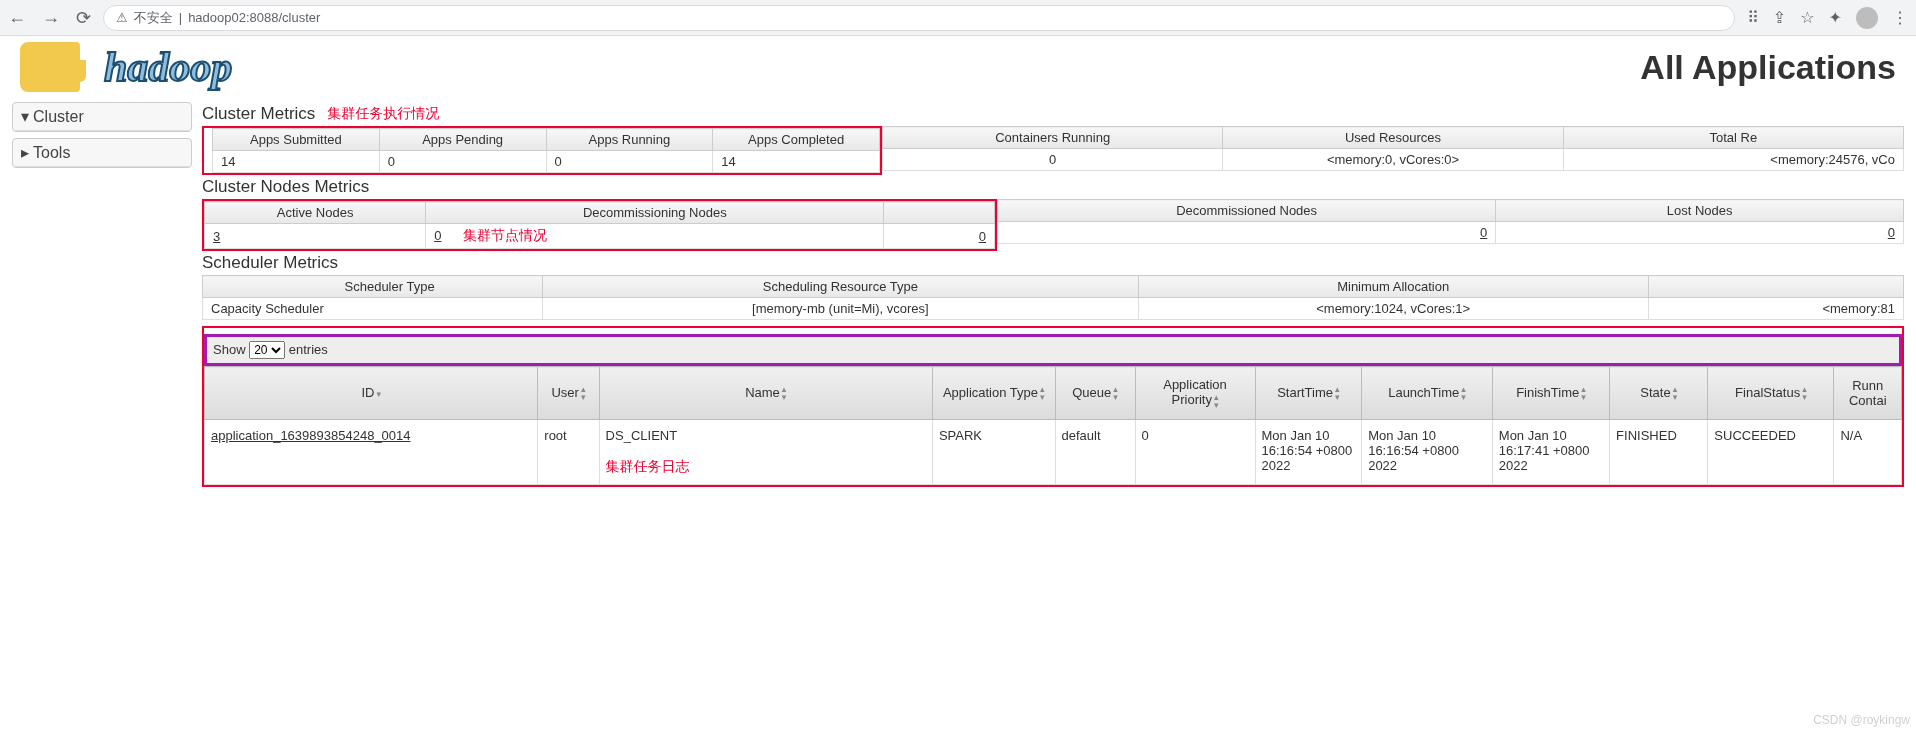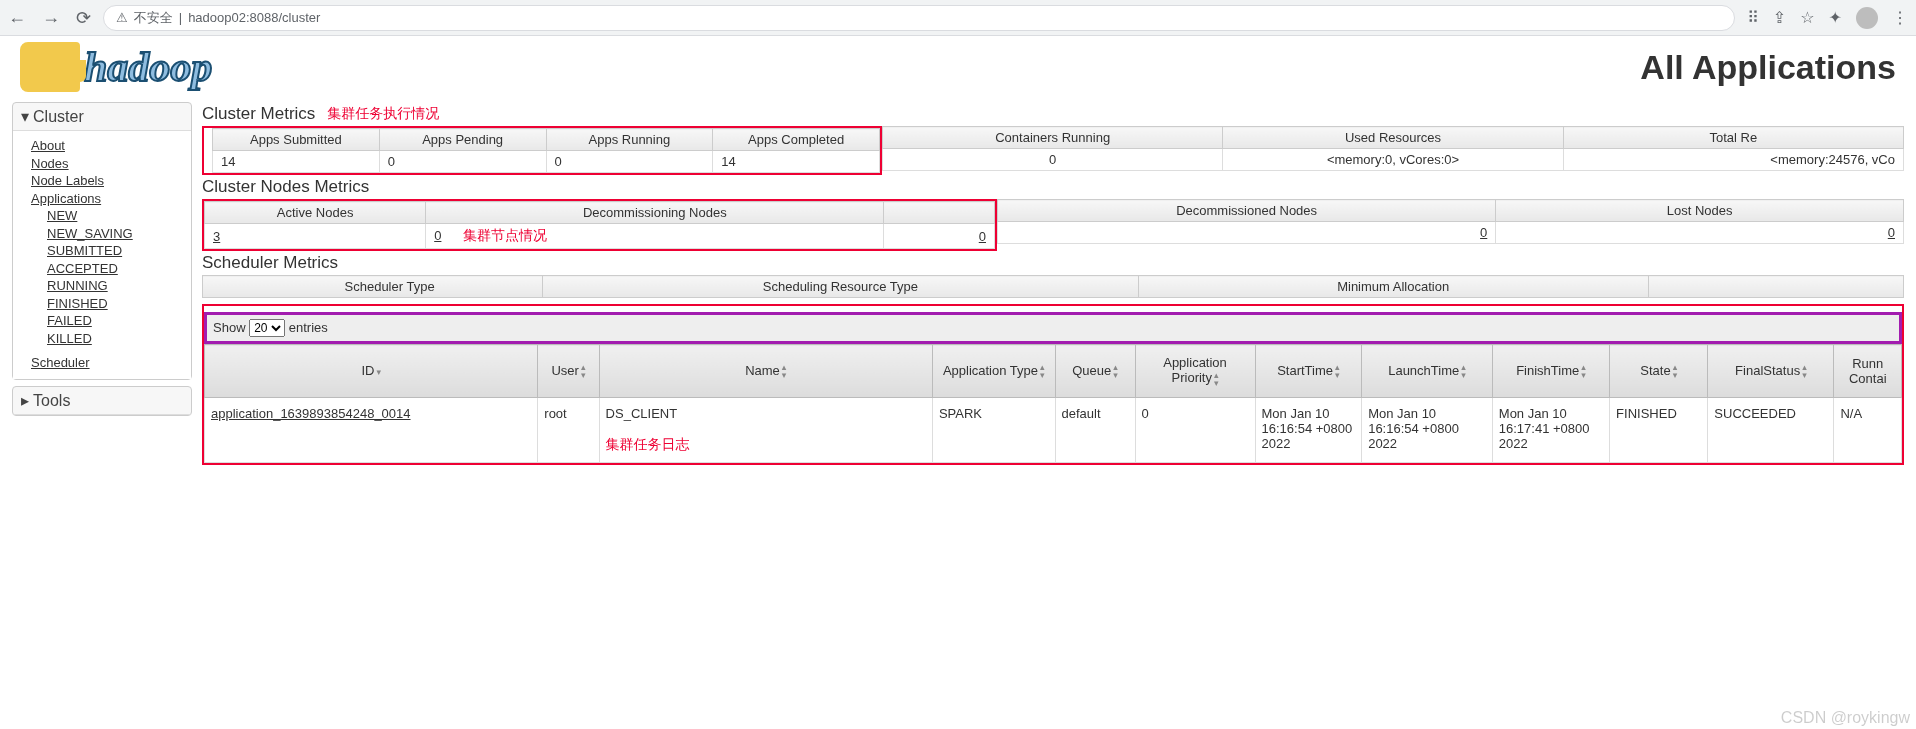--- a/index.html
+++ b/index.html
@@ -13,21 +13,21 @@
 .br-icons { display: flex; gap: 14px; color: #5f6368; align-items: center; }
 .br-icons span { font-size: 16px; cursor: pointer; }
 .avatar { width: 22px; height: 22px; border-radius: 50%; background: #bdbdbd; }
 
 
 .page { padding: 0; }
 .header { display: flex; justify-content: space-between; align-items: center; padding: 6px 20px 0 20px; }
 .logo { display: flex; align-items: center; }
 .logo-elephant { width: 60px; height: 50px; background: #f2c94c; border-radius: 8px 4px 4px 8px; position: relative; margin-right: 4px; }
 .logo-elephant::before { content:''; position:absolute; right:-6px; top:18px; width:14px; height:22px; background:#f2c94c; border-radius:0 0 6px 6px; }
-.logo-text { font-family: "Comic Sans MS", cursive; font-size: 42px; font-weight: bold; color: #8fbde0; -webkit-text-stroke: 2px #1b4f72; font-style: italic; }
+.logo-text { font-family: "Comic Sans MS", cursive; font-size: 42px; font-weight: bold; color: #8fbde0; -webkit-text-stroke: 2px #1b4f72; font-style: italic; margin-left: 20px; }
 .page-title { font-size: 34px; font-weight: bold; color: #333; }
 
 .content { display: flex; padding: 10px 12px; gap: 10px; }
 .sidebar { width: 180px; }
 .sidebox { border: 1px solid #ccc; border-radius: 4px; margin-bottom: 6px; background: #f7f7f7; }
 .sidebox-header { padding: 4px 8px; font-size: 16px; color: #444; border-bottom: 1px solid #ddd; display: flex; align-items: center; gap: 4px; }
 .sidebox-body { padding: 6px 10px 8px 18px; background: #fff; }
 .sidebox-body a { display: block; color: #333; text-decoration: underline; font-size: 13px; line-height: 1.35; }
 .sub-links { padding-left: 16px; }
 
@@ -46,21 +46,21 @@
 
 .entries { padding: 4px 6px; background: #eee; border: 3px solid #a21caf; margin-top: 6px; }
 .entries select { font-size: 12px; }
 
 table.apps { width: 100%; border-collapse: collapse; font-size: 13px; margin-top: 0; }
 table.apps th { background: linear-gradient(#f0f0f0,#dcdcdc); border: 1px solid #bbb; padding: 10px 6px; font-weight: normal; color: #333; vertical-align: middle; }
 table.apps td { border: 1px solid #ddd; padding: 8px 6px; vertical-align: top; }
 table.apps a { color: #333; text-decoration: underline; }
 .sort-ind { font-size: 9px; color: #888; display: inline-block; line-height: 8px; vertical-align: middle; margin-left: 2px; }
 
-.watermark { position: fixed; right: 6px; bottom: 2px; color: rgba(0,0,0,0.2); font-size: 16px; }
+.watermark { position: fixed; right: 6px; bottom: 2px; color: rgba(0,0,0,0.2); font-size: 12px; }
 </style>
 </head>
 <body>
 
 <div class="browser-bar">
   <div class="nav-arrows">
     <span>←</span>
     <span>→</span>
     <span>⟳</span>
   </div>
@@ -90,37 +90,20 @@
   </div>
 
   <div class="content">
 
     <div class="sidebar">
       <div class="sidebox">
         <div class="sidebox-header">
           <span>▾</span>
           <span>Cluster</span>
         </div>
-        <div class="sidebox-body">
-          <a>About</a>
-          <a>Nodes</a>
-          <a>Node Labels</a>
-          <a>Applications</a>
-          <div class="sub-links">
-            <a>NEW</a>
-            <a>NEW_SAVING</a>
-            <a>SUBMITTED</a>
-            <a>ACCEPTED</a>
-            <a>RUNNING</a>
-            <a>FINISHED</a>
-            <a>FAILED</a>
-            <a>KILLED</a>
-          </div>
-          <a style="margin-top:6px;">Scheduler</a>
-        </div>
       </div>
       <div class="sidebox">
         <div class="sidebox-header">
           <span>▸</span>
           <span>Tools</span>
         </div>
       </div>
     </div>
 
     <div class="main">
@@ -205,20 +188,26 @@
       </div>
 
       <div class="section-title">Scheduler Metrics</div>
       <table class="metrics">
         <tbody>
             <tr>
           <th style="width:20%;padding-left:40px;">Scheduler Type</th>
           <th style="width:35%;">Scheduling Resource Type</th>
           <th style="width:30%;">Minimum Allocation</th>
           <th style="width:15%;"></th>
+        </tr>
+        <tr>
+          <td>Capacity Scheduler</td>
+          <td class="center">[memory-mb (unit=Mi), vcores]</td>
+          <td class="center">&lt;memory:1024, vCores:1&gt;</td>
+          <td style="text-align:right;">&lt;memory:81</td>
         </tr>
       </tbody>
         </table>
 
       <div class="red-box" style="margin-top:6px;">
         <div class="entries">
           <span>Show</span>
           <select>
             <option>20</option>
           </select>

